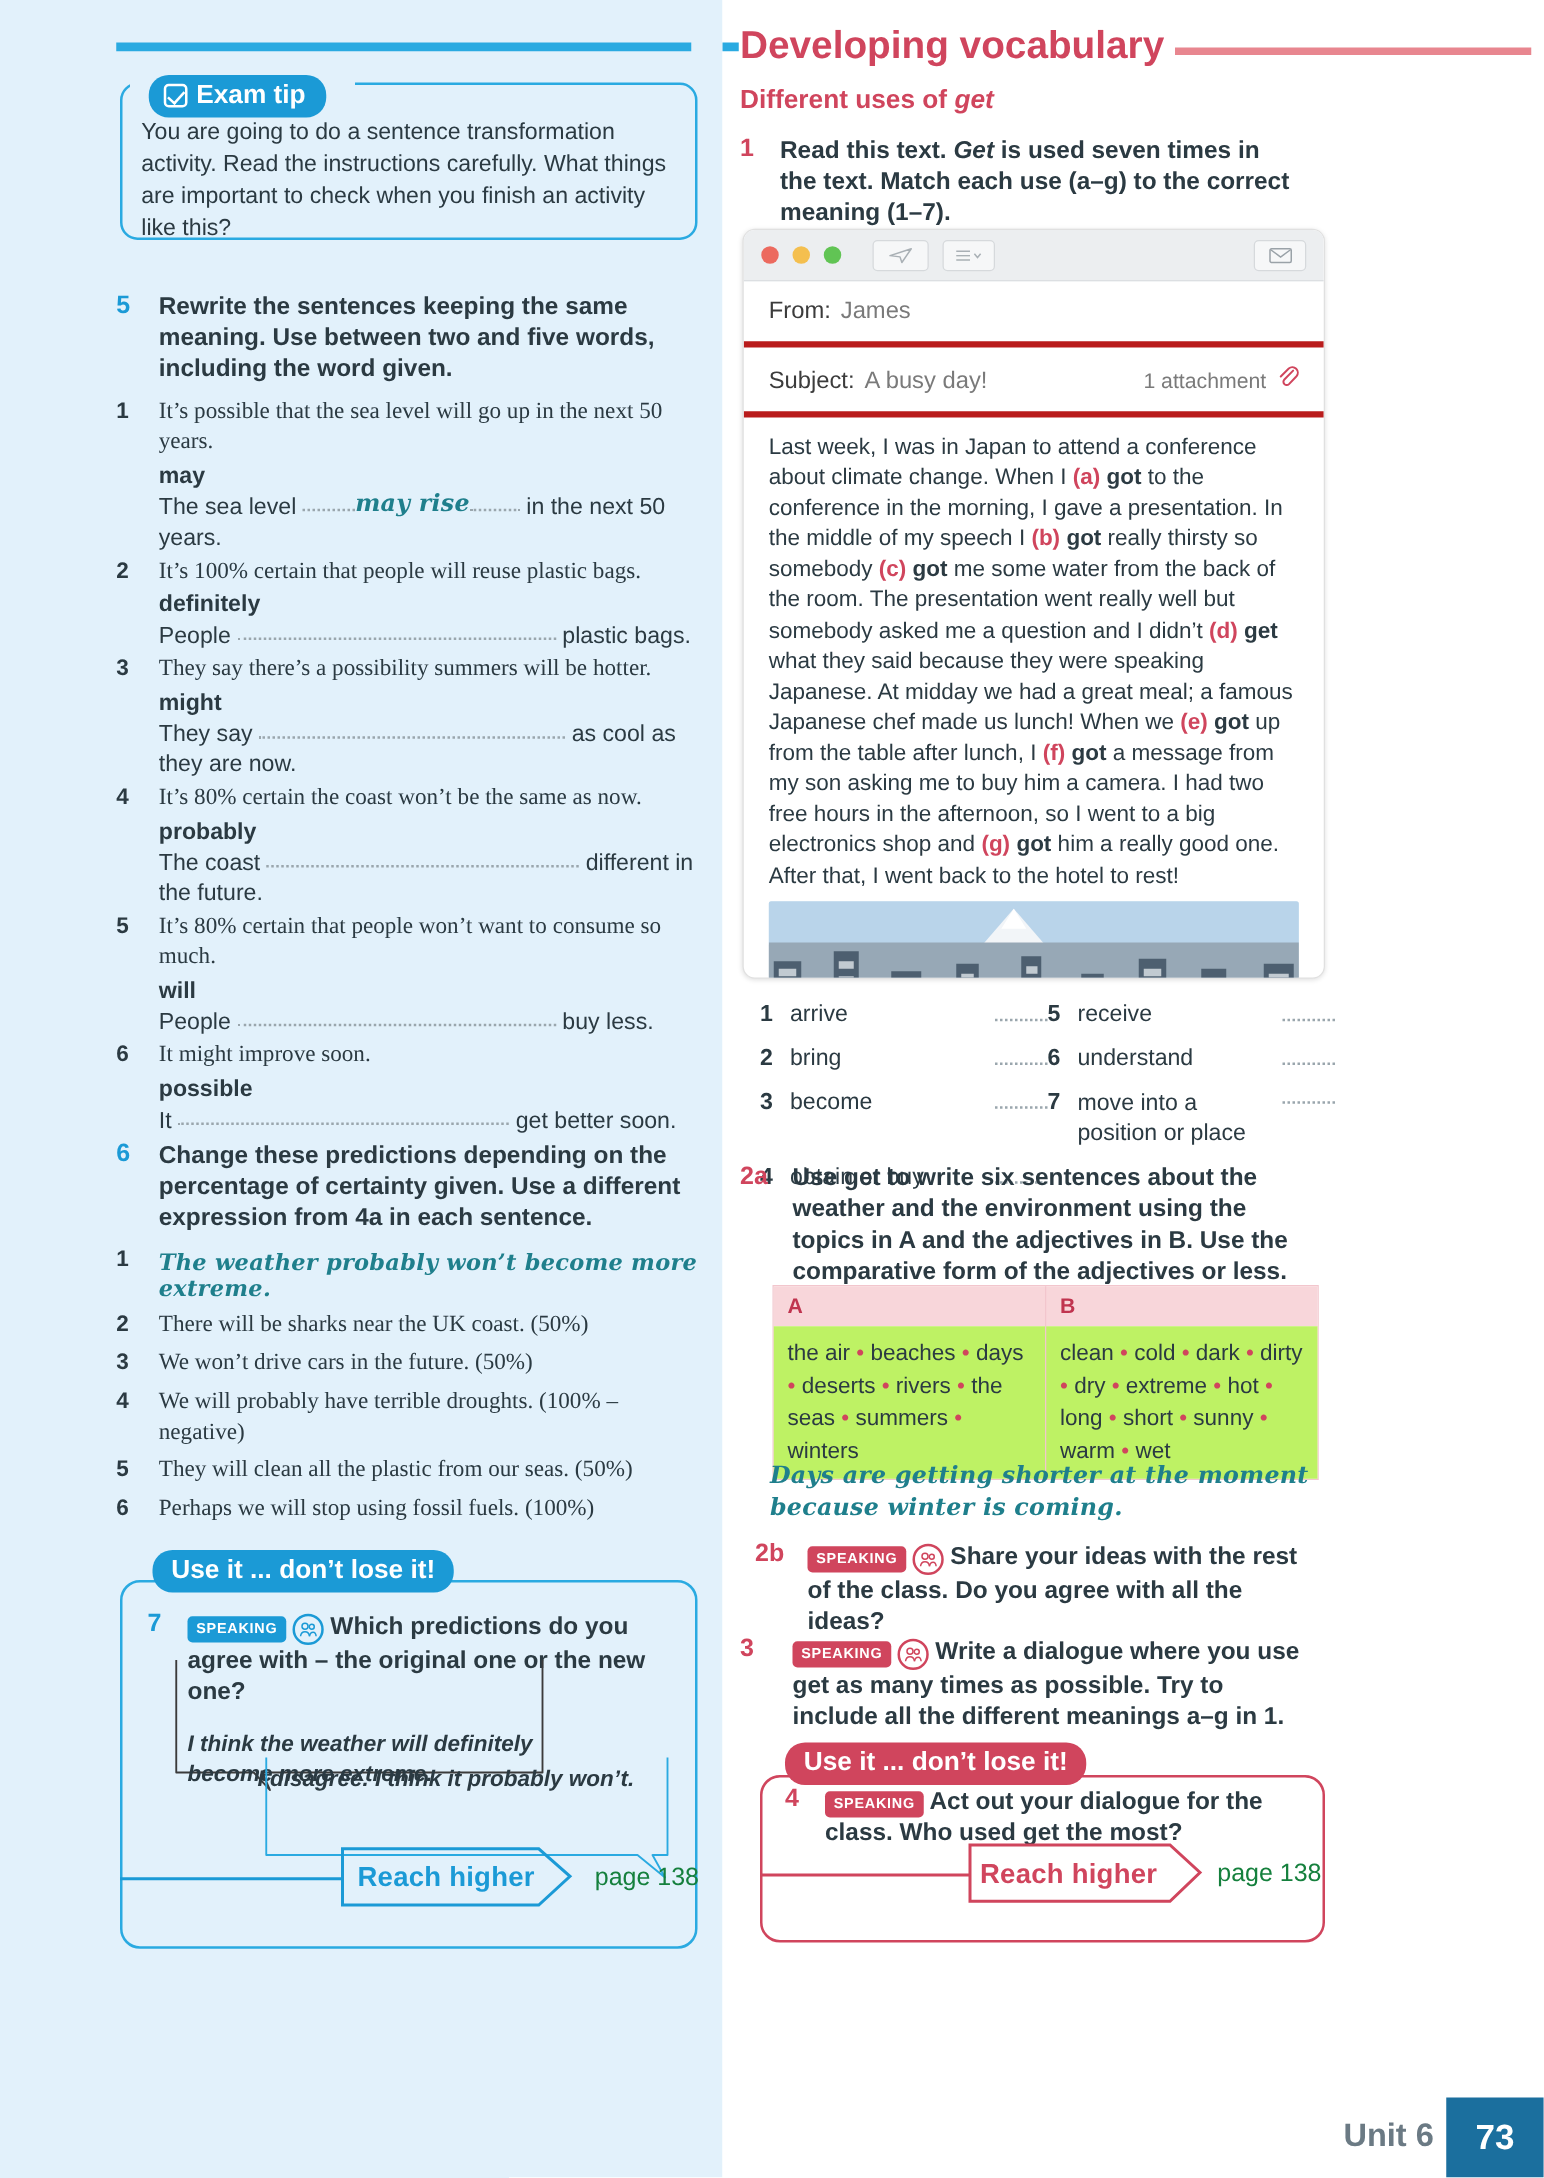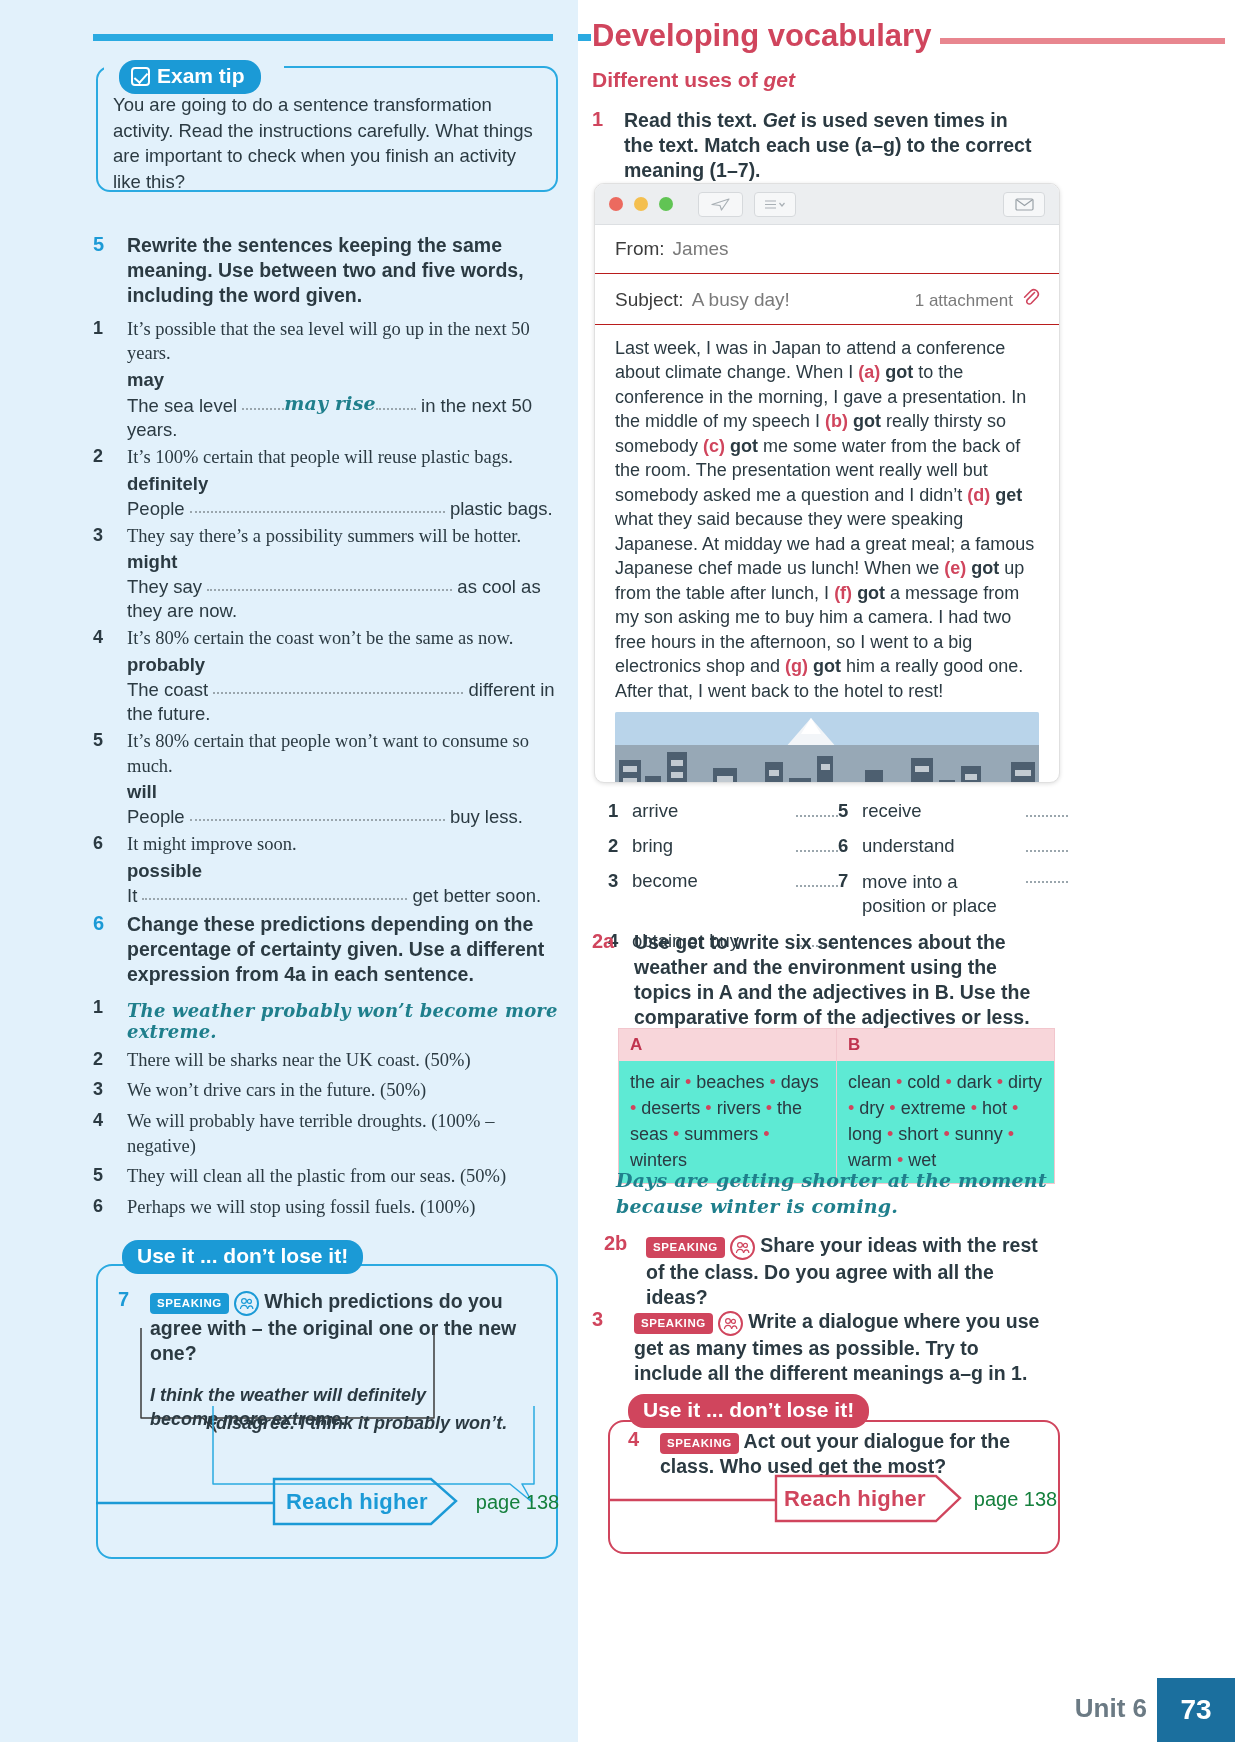--- a/index.html
+++ b/index.html
@@ -177,21 +177,21 @@
   .dot { width:14px;height:14px;border-radius:50%; }
   .dot.r{background:#ec6a5f}.dot.y{background:#f4bf4f}.dot.g{background:#61c454}
   .mbtn {
     height:25px; border:1px solid #d6d9dc; border-radius:4px; background:#f6f7f8;
     display:flex;align-items:center;justify-content:center; color:#9aa2a8; font-size:14px;
   }
   .mbtn.send{width:45px; margin-left:14px;}
   .mbtn.menu{width:42px;}
   .mbtn.env{width:42px; margin-left:auto;}
   .mail-row {
-    padding:13px 20px; border-bottom:1px solid #b91c1c;
+    padding:13px 20px; border-bottom:5px solid #b91c1c;
     font-size:19px; color:#3c3c3c; display:flex; align-items:baseline;text-align:center;
   }
   .mail-row .lbl { color:#3c3c3c; }
   .mail-row .val { color:#7a7a7a; margin-left:8px; }
   .mail-row .att { margin-left:auto; color:#7a7a7a; font-size:17px;}
   .clip { margin-left:9px; color:#d0455d; font-size:18px; }
   .mail-body {
     padding:11px 20px 0 20px; font-size:18px; line-height:1.36; color:#2b3a42;
   }
   .mail-body .tag { color:#d0455d; font-weight:bold; }
@@ -213,21 +213,21 @@
 
   
   .abtable {
     position:absolute; left:618px; top:1028px; width:437px;
     border:1px solid #f2c6cd;
   }
   .abhead { display:flex; background:#f8d6da; }
   .abhead div { padding:6px 11px; font-weight:bold; color:#c0344f; font-size:17px; }
   .abhead .c1 { width:218px; border-right:1px solid #f2c6cd;}
   .abhead .c2 { flex:1; }
-  .abbody { display:flex; background:#5eead4; }
+  .abbody { display:flex; background:#bef264; }
   .abbody div { padding:8px 11px 10px 11px; font-size:18px; line-height:1.45; color:#2b3a42;}
   .abbody .c1 { width:218px; border-right:1px solid #f2c6cd;}
   .abbody .c2 { flex:1; }
   .sep { color:#d0455d; }
 
   
   .useit-box-r {
     position:absolute; left:608px; top:1420px; width:452px; height:134px;
     border:2.5px solid #d0455d; border-radius:16px;
   }

